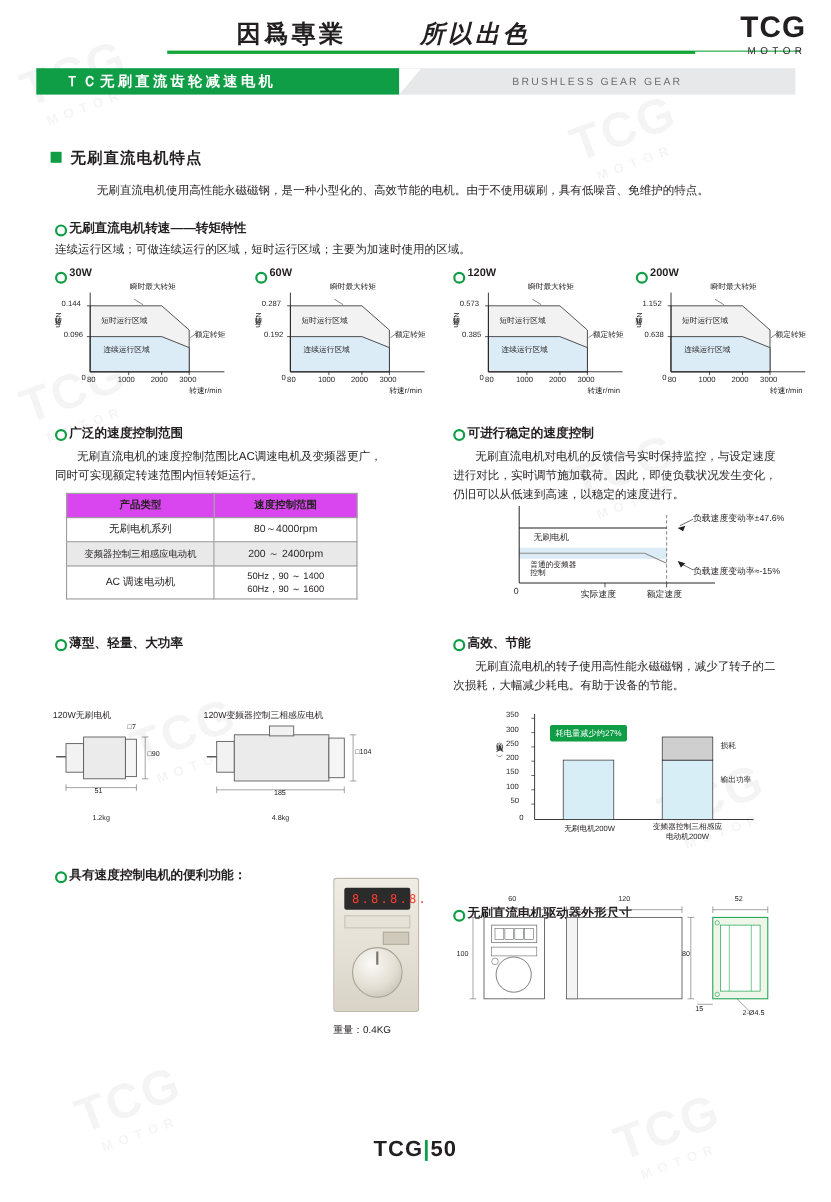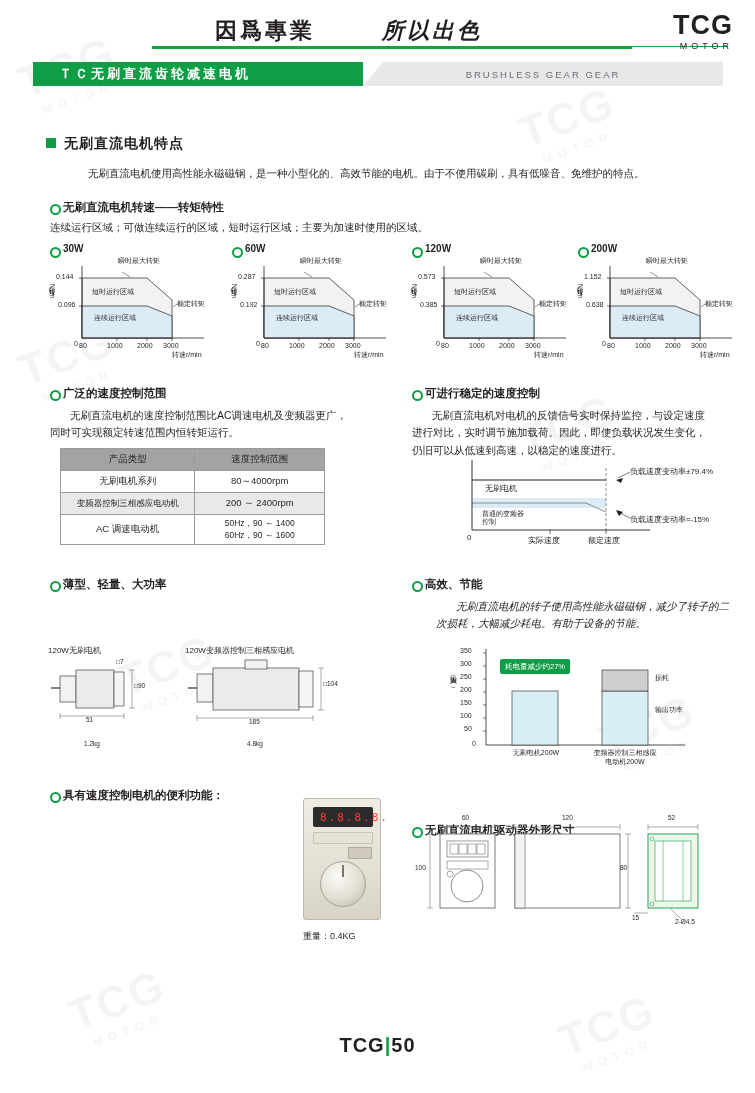--- a/index.html
+++ b/index.html
@@ -87,21 +87,21 @@
     position:absolute; font-size:6.5px; color:#231f20;
     writing-mode:vertical-rl; text-orientation:mixed;
     letter-spacing:1px;
   }
 
   
   table.spec { position:absolute; border-collapse:collapse; font-size:9.5px; }
   table.spec td {
     border:1px solid #9b9b9b; text-align:center; color:#231f20;
   }
-  table.spec .hd { background:#a3a3a3; font-weight:normal; height:22px; }
+  table.spec .hd { background:#d946ef; font-weight:bold; height:22px; }
 
   
   .sc-box { position:absolute; }
   .tiny { font-size:7px; color:#231f20; white-space:nowrap; position:absolute; }
 
   
   .draw { position:absolute; }
   .dim { position:absolute; font-size:6.5px; color:#231f20; white-space:nowrap; }
 
   
@@ -352,21 +352,21 @@
       <line x1="110" y1="80" x2="110" y2="84" stroke="#231f20" stroke-width="0.7"></line>
       <line x1="166" y1="80" x2="166" y2="84" stroke="#231f20" stroke-width="0.7"></line>
       <line x1="166" y1="18" x2="166" y2="80" stroke="#231f20" stroke-width="0.5" stroke-dasharray="3,2"></line>
       <path d="M178,28 L190,22" stroke="#231f20" stroke-width="0.6" fill="none"></path>
       <path d="M176,30 l7,-2 l-2,5 z" fill="#231f20"></path>
       <path d="M178,62 L190,68" stroke="#231f20" stroke-width="0.6" fill="none"></path>
       <path d="M176,60 l7,2 l-4,4 z" fill="#231f20"></path>
     </svg>
     <div class="tiny" style="left:45px; top:33px; font-size:8px;">无刷电机</div>
     <div class="tiny" style="left:42px; top:60px; font-size:7px; line-height:1.2; width:45px; white-space:normal;">普通的变频器控制</div>
-    <div class="tiny" style="left:190px; top:16px; font-size:8px;">负载速度变动率±79.4%</div>
+    <div class="tiny" style="left:190px; top:16px; font-size:8px;">负载速度变动率±47.6%</div>
     <div class="tiny" style="left:190px; top:64px; font-size:8px;">负载速度变动率≈-15%</div>
     <div class="tiny" style="left:27px; top:83px; font-size:8px;">0</div>
     <div class="tiny" style="left:88px; top:85px; font-size:8px;">实际速度</div>
     <div class="tiny" style="left:148px; top:85px; font-size:8px;">额定速度</div>
   </div>
 
   <div class="h-dot" style="left:50px; top:577px;">薄型、轻量、大功率</div>
 
   <div class="dim" style="left:48px; top:645px; font-size:8px;">120W无刷电机</div>
   <div class="draw" style="left:48px; top:658px;">
@@ -402,21 +402,21 @@
       <line x1="136" y1="10" x2="136" y2="52" stroke="#58595b" stroke-width="0.5"></line>
       <line x1="133" y1="10" x2="139" y2="10" stroke="#58595b" stroke-width="0.5"></line>
       <line x1="133" y1="52" x2="139" y2="52" stroke="#58595b" stroke-width="0.5"></line>
     </svg>
     <div class="dim" style="left:64px; top:60px;">185</div>
     <div class="dim" style="left:138px; top:22px;">□104</div>
     <div class="dim" style="left:62px; top:82px;">4.8kg</div>
   </div>
 
   <div class="h-dot" style="left:412px; top:577px;">高效、节能</div>
-  <p class="body" style="left:436px; top:598px; width:302px; text-indent:20px;font-style:italic;">无刷直流电机的转子使用高性能永磁磁钢，减少了转子的二次损耗，大幅减少耗电。有助于设备的节能。</p>
+  <p class="body" style="left:412px; top:598px; width:302px; text-indent:20px;">无刷直流电机的转子使用高性能永磁磁钢，减少了转子的二次损耗，大幅减少耗电。有助于设备的节能。</p>
 
   <div class="bc" style="left:450px; top:645px; width:250px; height:125px;">
     <svg width="250" height="115" viewBox="0 0 250 115">
       <line x1="36" y1="4" x2="36" y2="100" stroke="#231f20" stroke-width="0.8"></line>
       <line x1="36" y1="100" x2="235" y2="100" stroke="#231f20" stroke-width="0.8"></line>
       <g stroke="#231f20" stroke-width="0.6">
         <line x1="33" y1="8" x2="36" y2="8"></line>
         <line x1="33" y1="21" x2="36" y2="21"></line>
         <line x1="33" y1="34" x2="36" y2="34"></line>
         <line x1="33" y1="47" x2="36" y2="47"></line>

